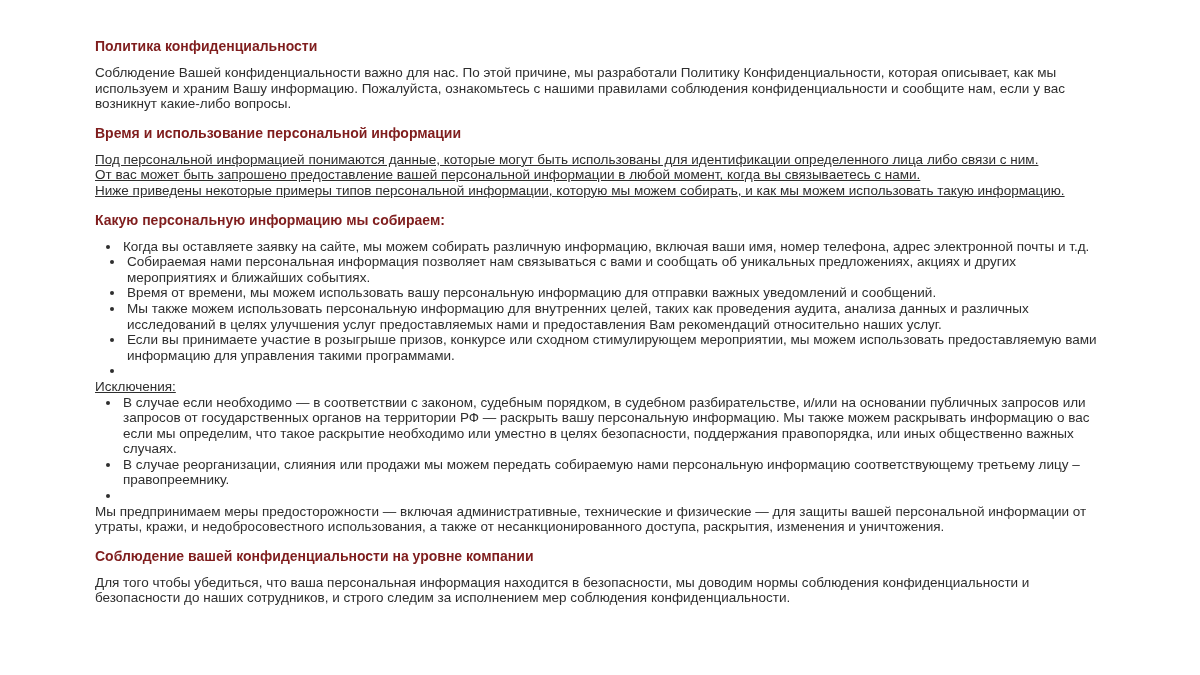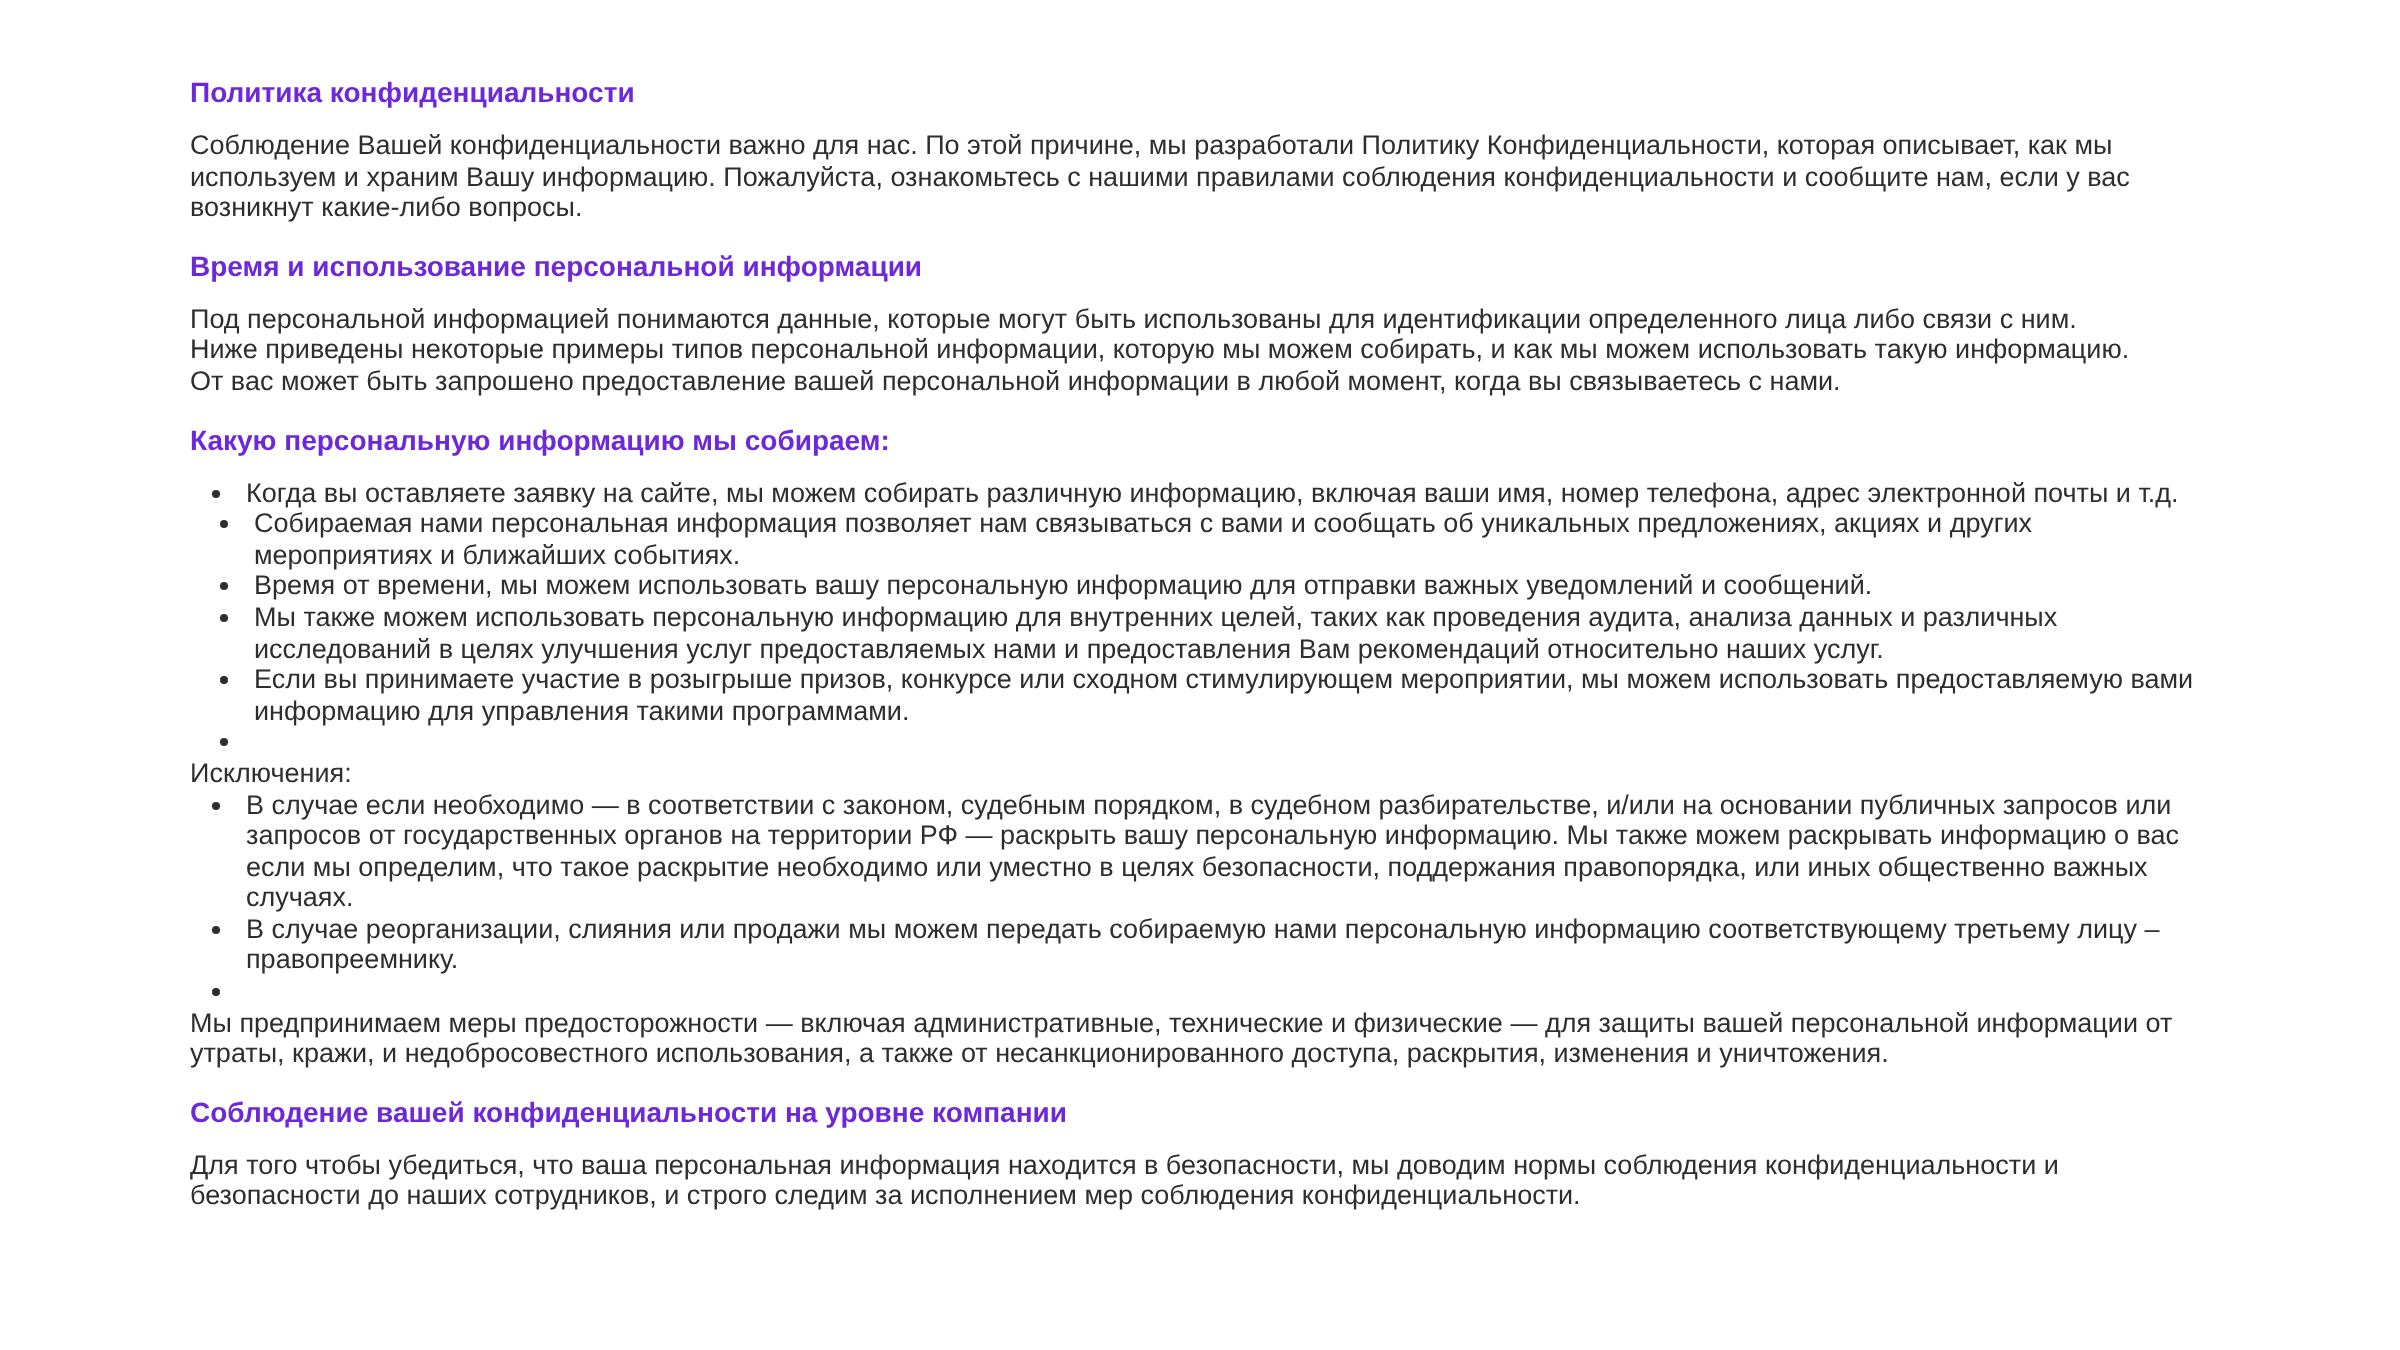--- a/index.html
+++ b/index.html
@@ -15,47 +15,47 @@
     width: 1200px;
     height: 675px;
     padding: 38px 95px 20px 95px;
     font-size: 13.5px;
     line-height: 15.6px;
   }
   .h {
     font-size: 14px;
     line-height: 16px;
     font-weight: 700;
-    color: #6d28d9;
+    color: #7f1d1d;
     margin: 0 0 11px 0;
   }
   .para { margin: 0 0 13px 0; }
-  .line { margin: 0; }
+  .line { margin: 0; text-decoration: underline; }
   ul.list {
     margin: 0;
     padding: 0 0 0 26px;
     list-style: disc outside;
   }
   ul.list.level-2 { padding-left: 30px; }
   ul.list li { padding-left: 2px; margin: 0; }
 </style>
 </head>
 <body>
 
 <main class="doc">
 
   <h1 class="h">Политика конфиденциальности</h1>
 
   <p class="para">Соблюдение Вашей конфиденциальности важно для нас. По этой причине, мы разработали Политику Конфиденциальности, которая описывает, как мы используем и храним Вашу информацию. Пожалуйста, ознакомьтесь с нашими правилами соблюдения конфиденциальности и сообщите нам, если у вас возникнут какие-либо вопросы.</p>
 
   <h2 class="h">Время и использование персональной информации</h2>
   <div class="para">
     <div class="line">Под персональной информацией понимаются данные, которые могут быть использованы для идентификации определенного лица либо связи с ним.</div>
+    <div class="line">От вас может быть запрошено предоставление вашей персональной информации в любой момент, когда вы связываетесь с нами.</div>
     <div class="line">Ниже приведены некоторые примеры типов персональной информации, которую мы можем собирать, и как мы можем использовать такую информацию.</div>
-    <div class="line">От вас может быть запрошено предоставление вашей персональной информации в любой момент, когда вы связываетесь с нами.</div>
   </div>
 
   <h2 class="h">Какую персональную информацию мы собираем:</h2>
   <ul class="list level-1">
     <li>Когда вы оставляете заявку на сайте, мы можем собирать различную информацию, включая ваши имя, номер телефона, адрес электронной почты и т.д.</li>
   </ul>
   <ul class="list level-2">
     <li>Собираемая нами персональная информация позволяет нам связываться с вами и сообщать об уникальных предложениях, акциях и других мероприятиях и ближайших событиях.</li>
     <li>Время от времени, мы можем использовать вашу персональную информацию для отправки важных уведомлений и сообщений.</li>
     <li>Мы также можем использовать персональную информацию для внутренних целей, таких как проведения аудита, анализа данных и различных исследований в целях улучшения услуг предоставляемых нами и предоставления Вам рекомендаций относительно наших услуг.</li>

